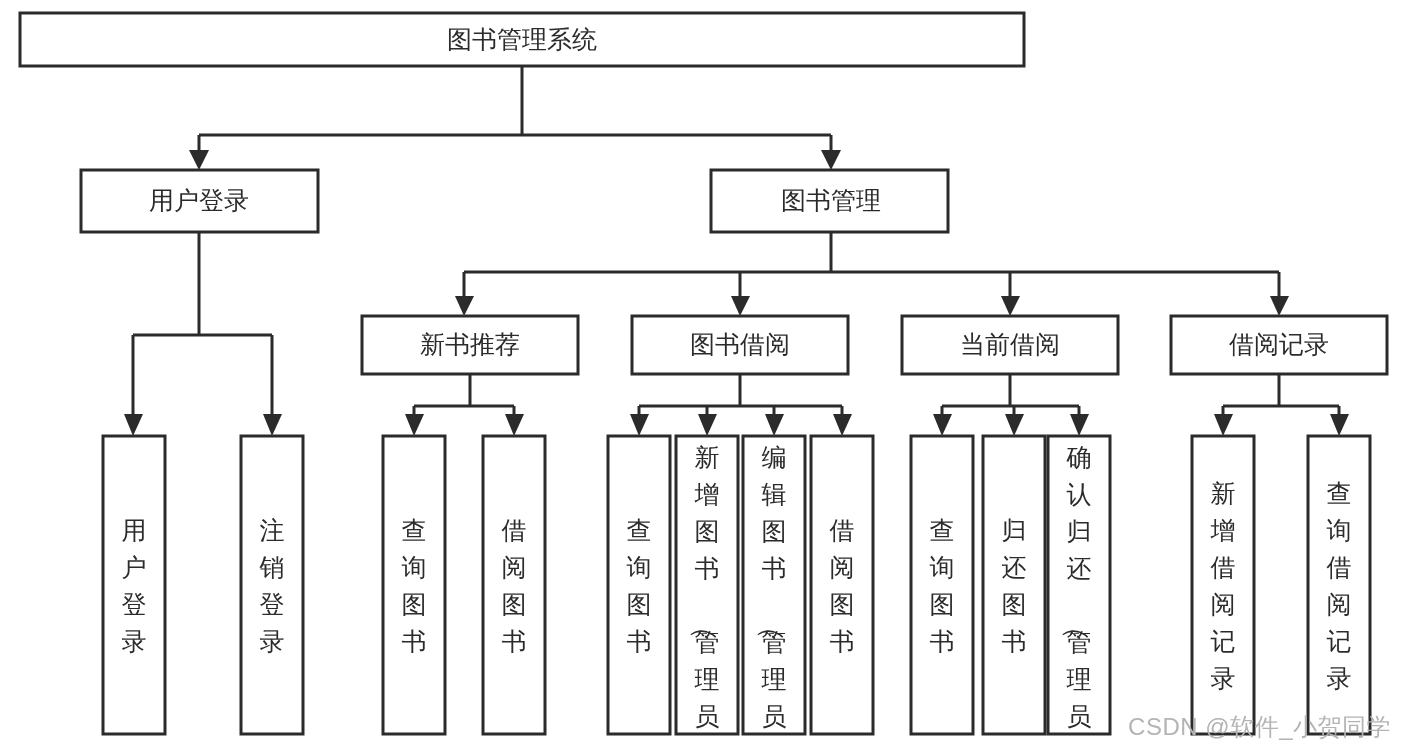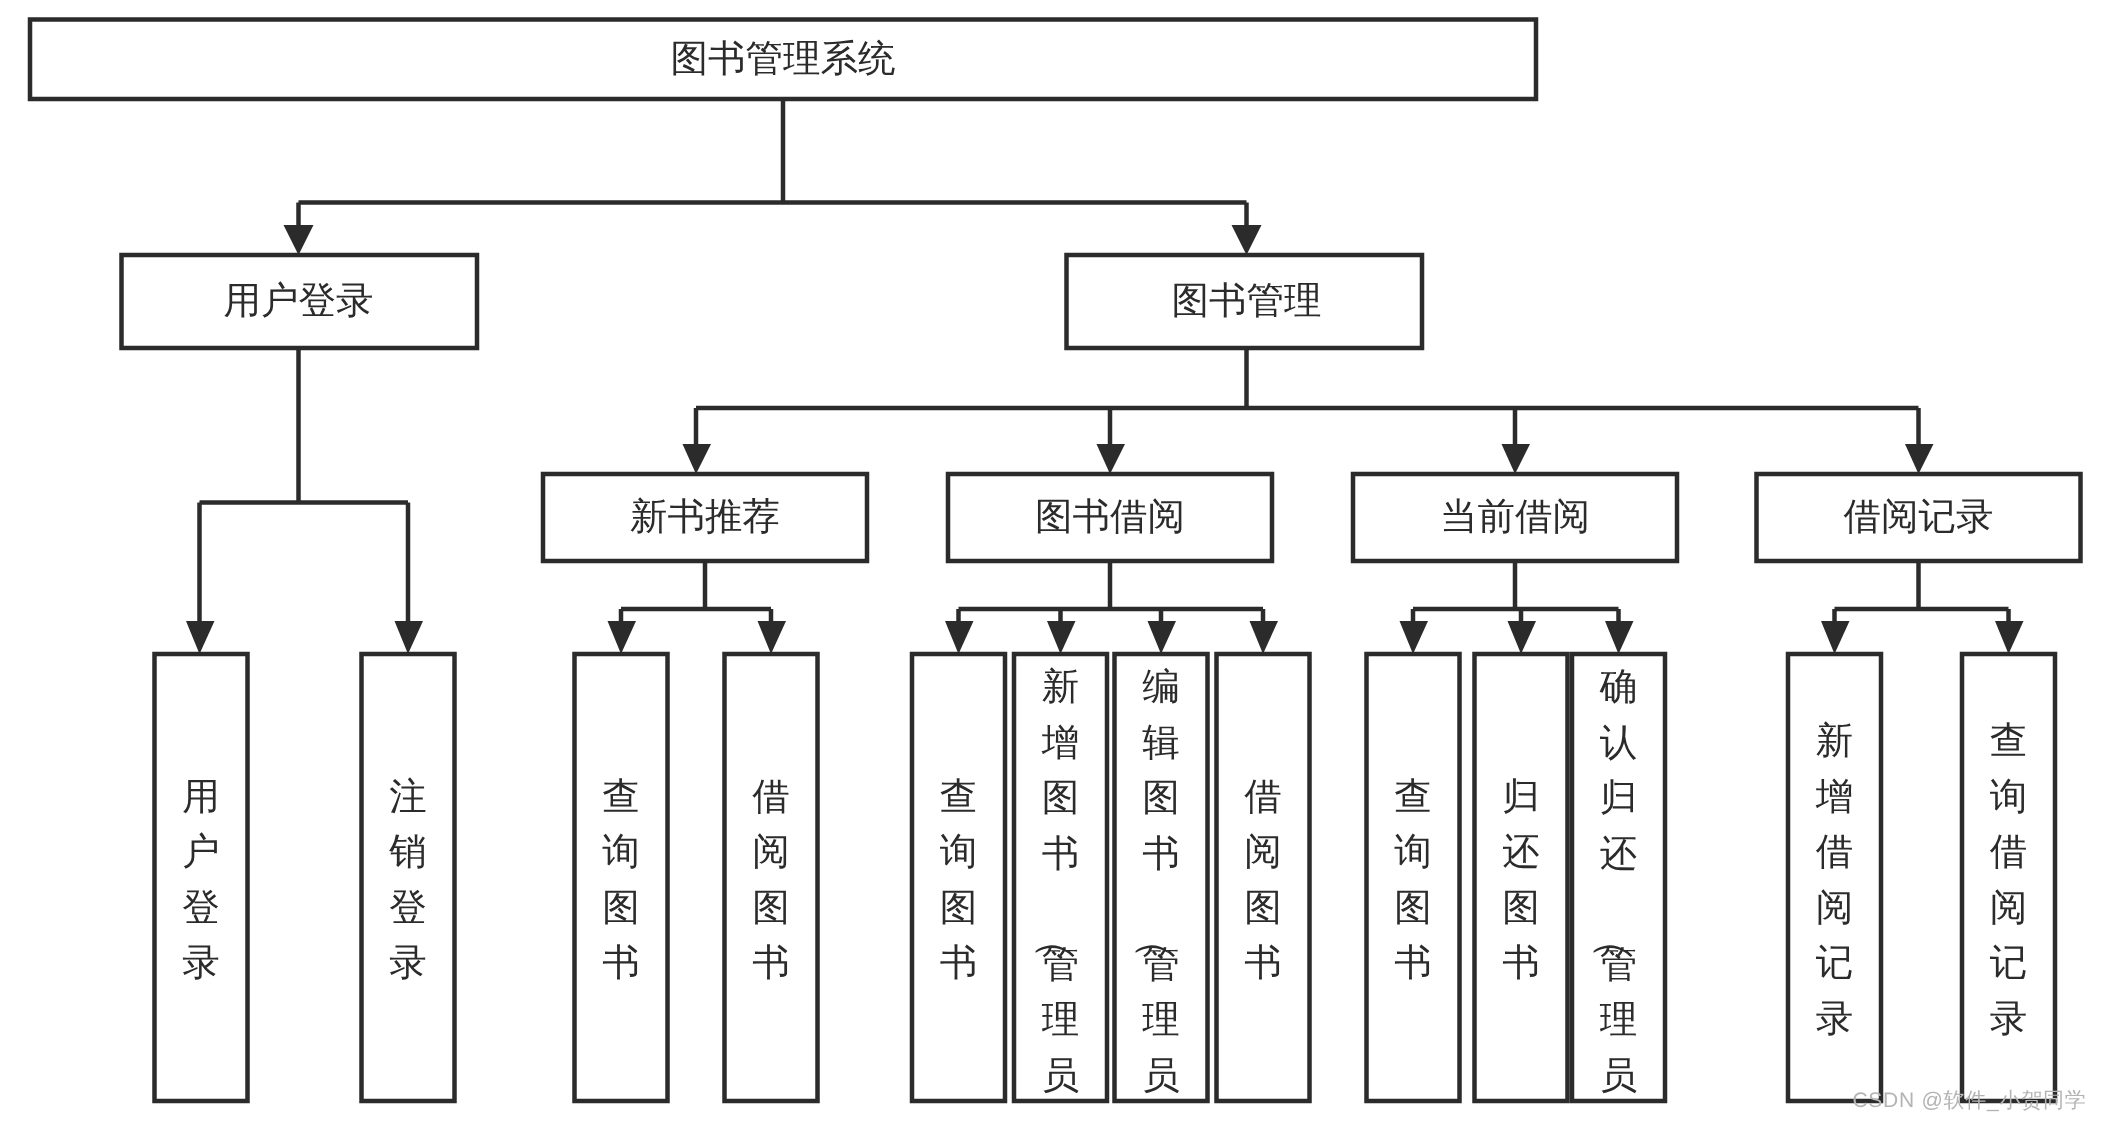--- a/index.html
+++ b/index.html
@@ -49,21 +49,21 @@
   }
   .arrow-head {
     fill: #2b2b2b;
     stroke: none;
   }
   .watermark {
     position: absolute;
     right: 14px;
     bottom: 4px;
     font-family: "Liberation Sans", "DejaVu Sans", sans-serif;
-    font-size: 14px;
+    font-size: 24px;
     color: #b4b4b4;
     letter-spacing: 0.5px;
     white-space: nowrap;
     pointer-events: none;
   }
 </style>
 </head>
 <body>
 
 <svg id="diagram" viewBox="0 0 1405 747" xmlns="http://www.w3.org/2000/svg">

